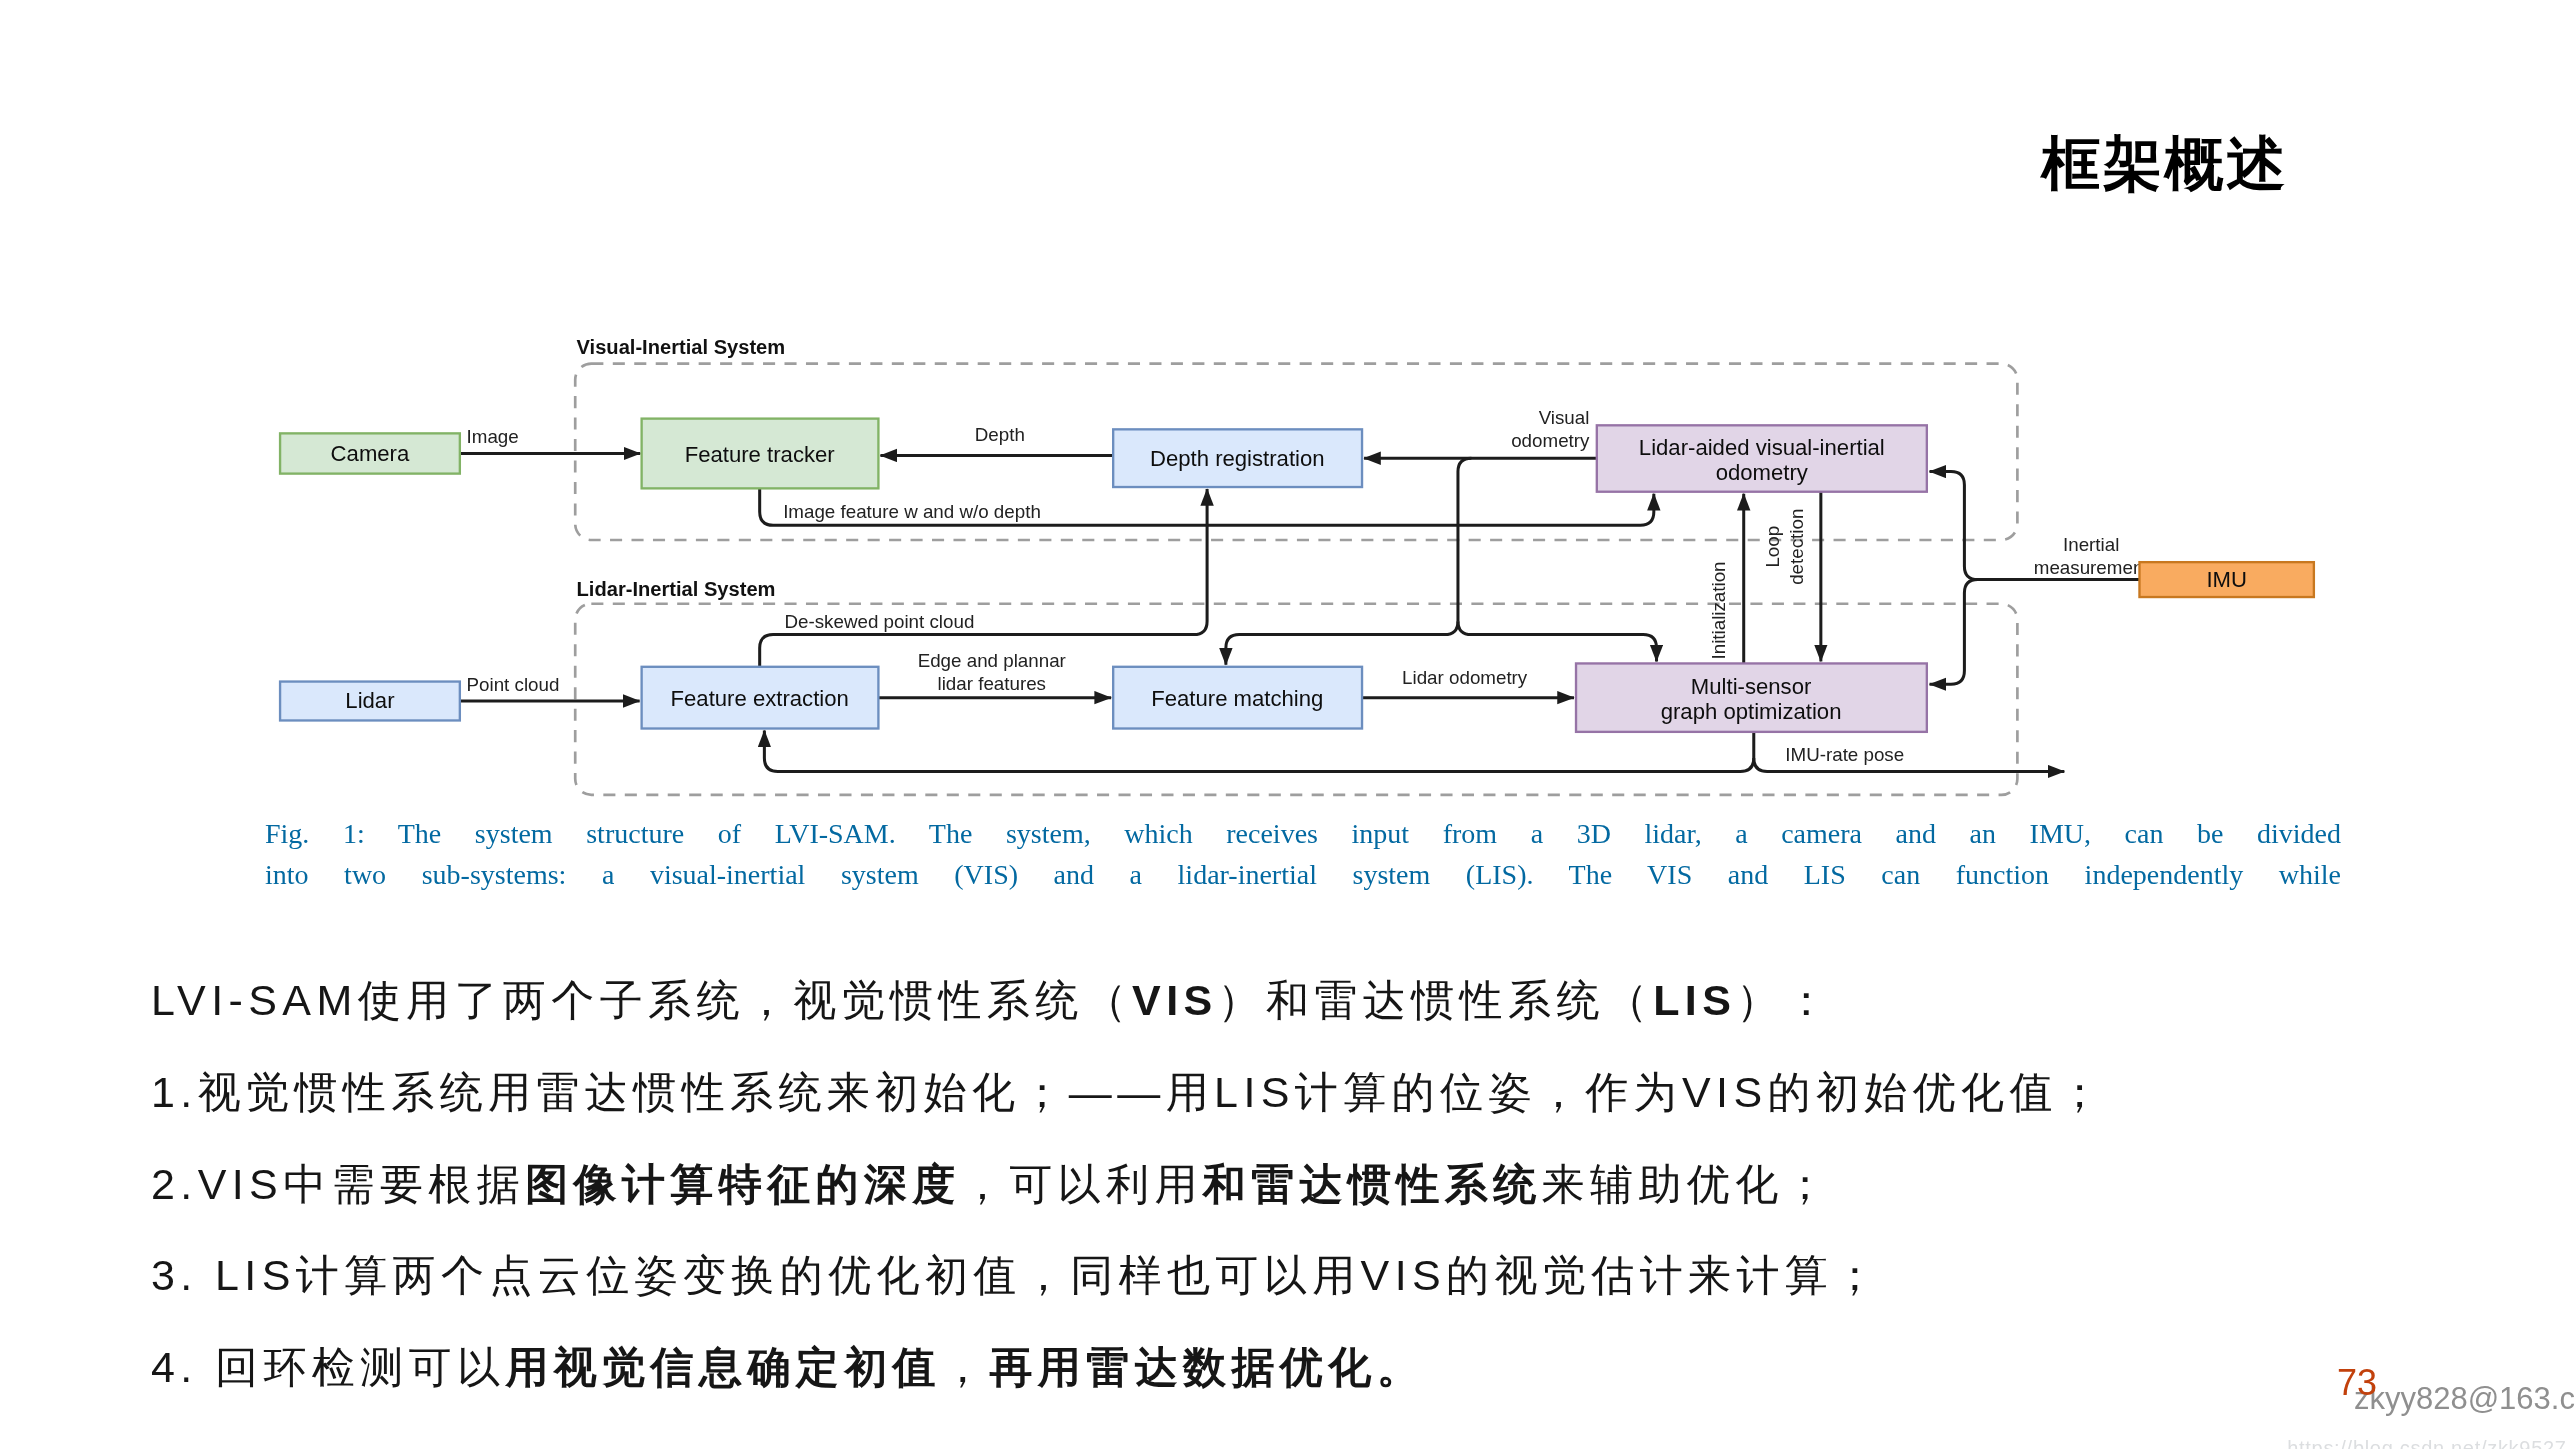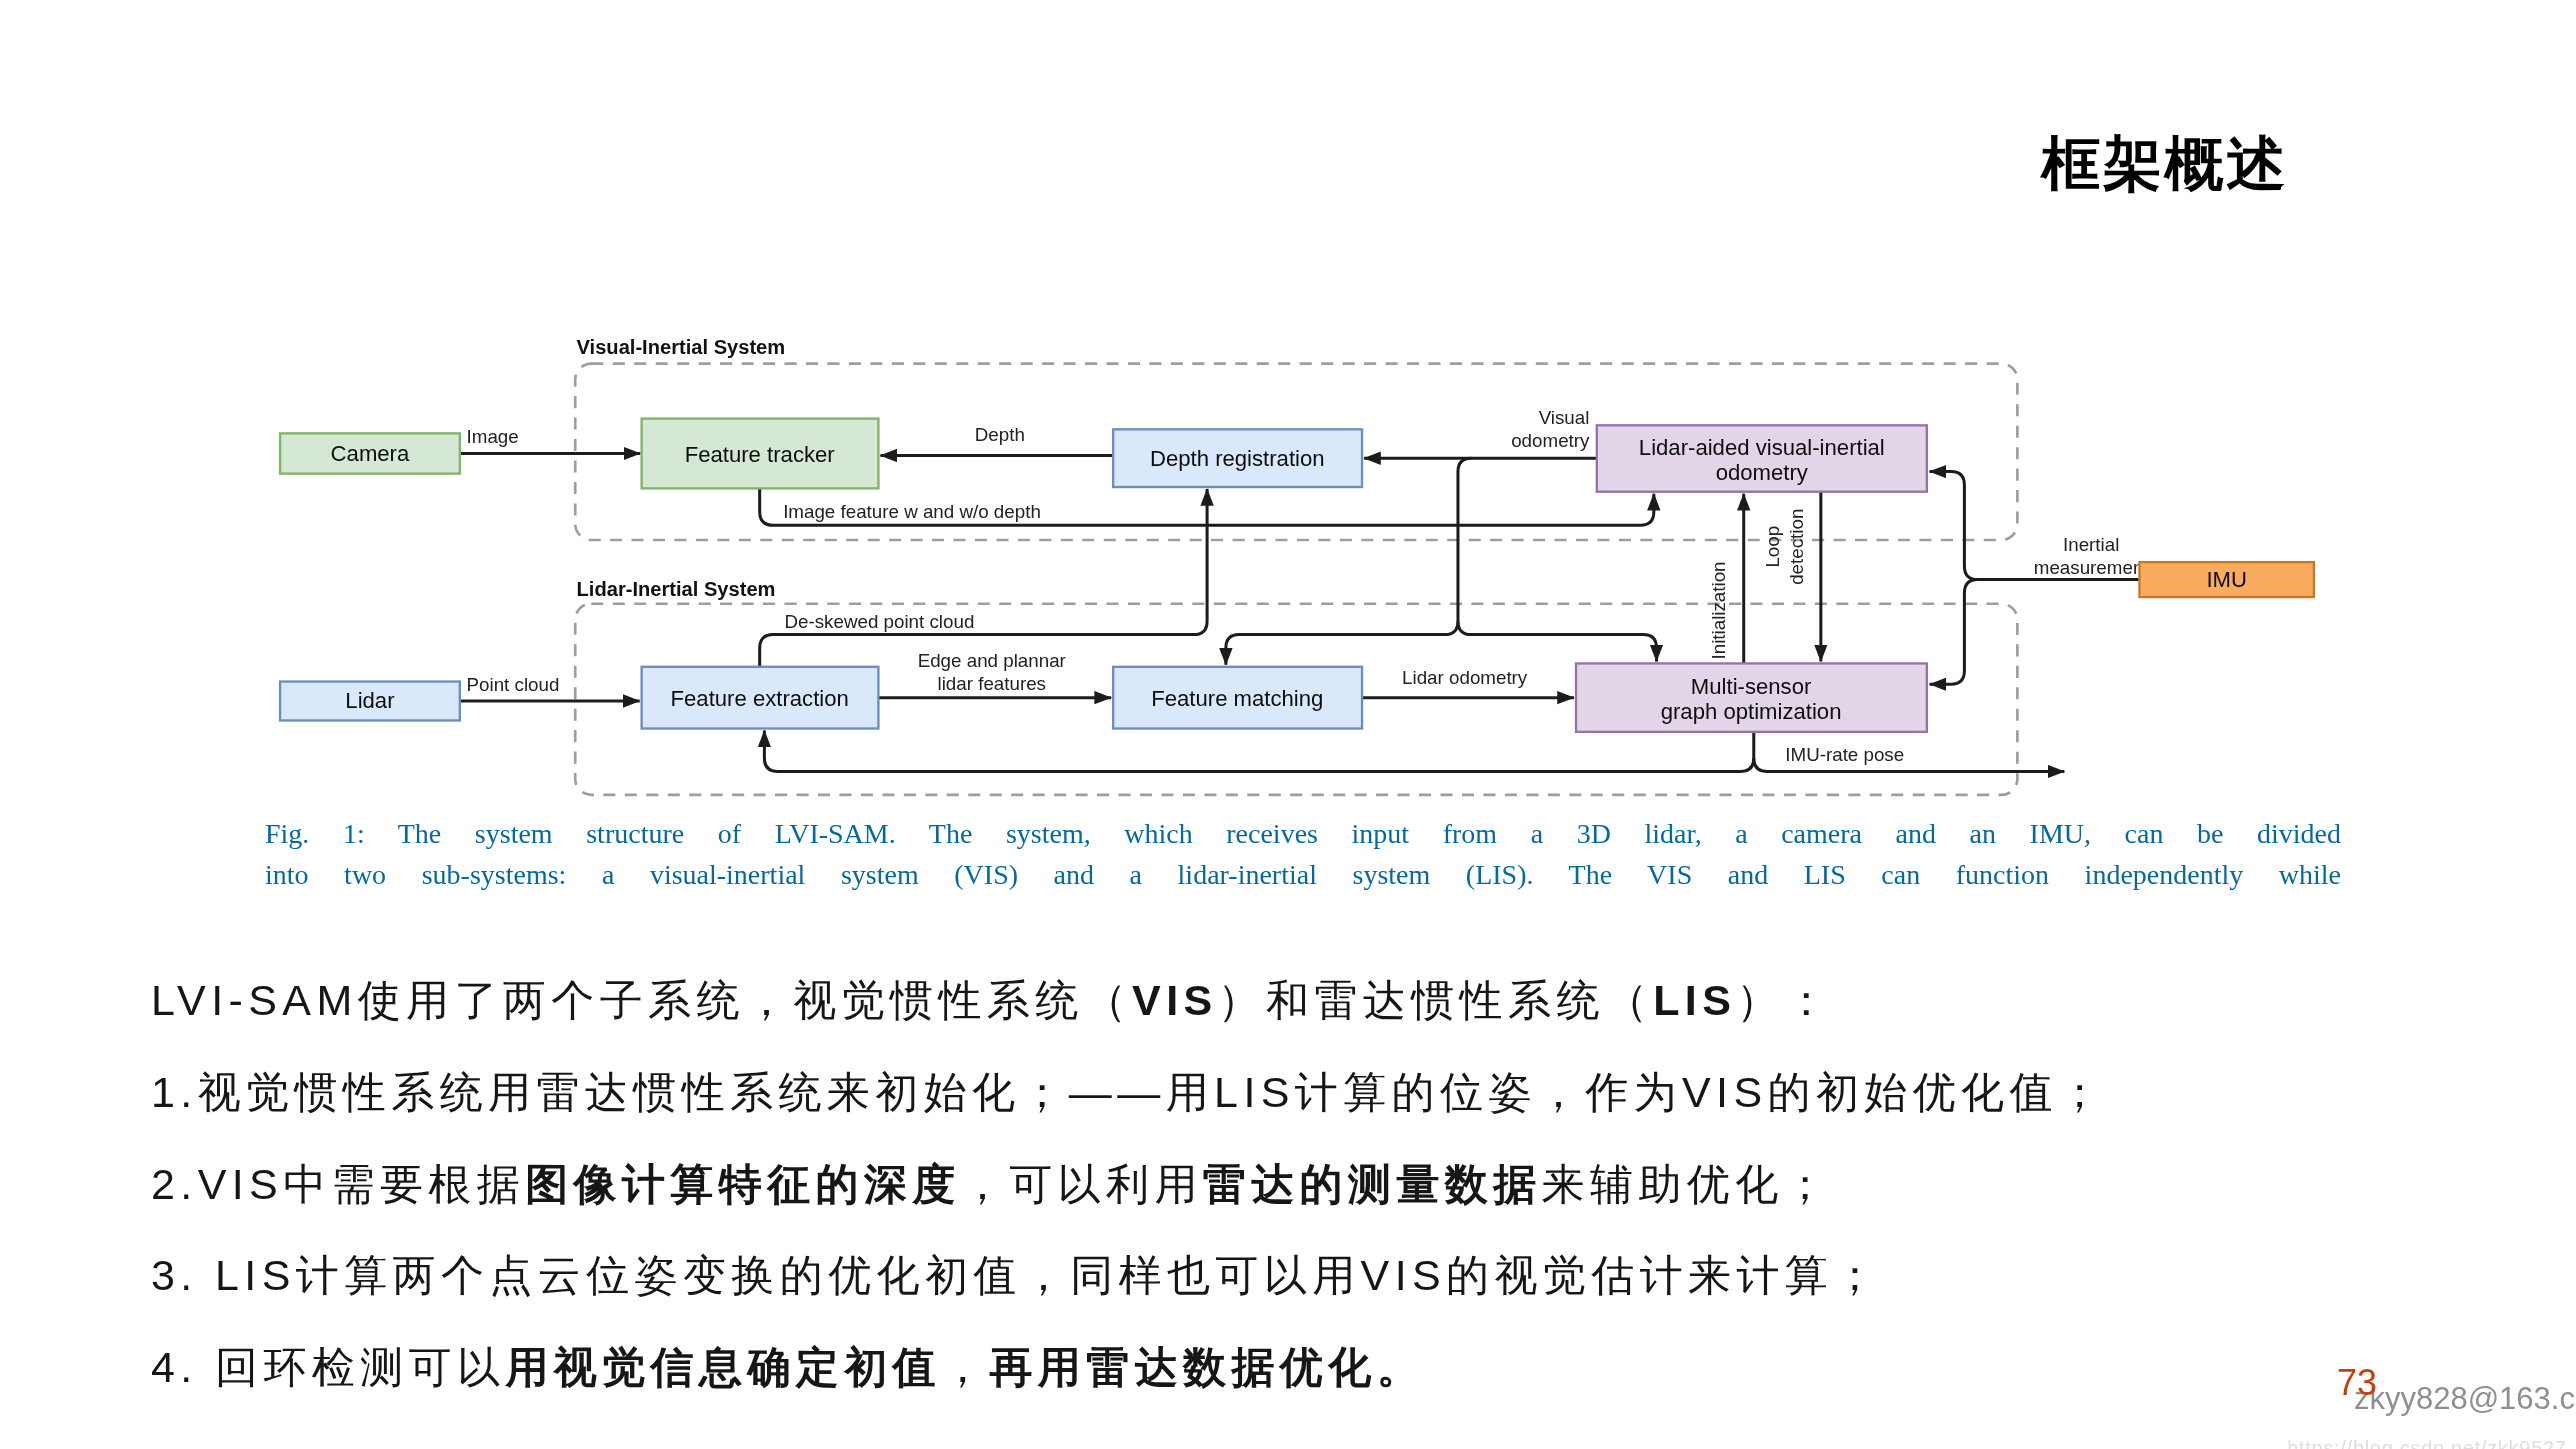--- a/index.html
+++ b/index.html
@@ -115,21 +115,21 @@
     <text class="blab" x="2920" y="395">IMU</text>
   </svg>
 
   <div class="abs" id="caption">
     <div class="just">Fig. 1: The system structure of LVI-SAM. The system, which receives input from a 3D lidar, a camera and an IMU, can be divided</div>
     <div class="just">into two sub-systems: a visual-inertial system (VIS) and a lidar-inertial system (LIS). The VIS and LIS can function independently while</div>
   </div>
 
   <div class="note" style="top:979px"><span>LVI-SAM使用了两个子系统，视觉惯性系统（</span><span class="b">VIS</span><span>）和雷达惯性系统（</span><span class="b">LIS</span><span>）：</span></div>
   <div class="note" style="top:1071px"><span>1.视觉惯性系统用雷达惯性系统来初始化；——用LIS计算的位姿，作为VIS的初始优化值；</span></div>
-  <div class="note" style="top:1163px"><span>2.VIS中需要根据</span><span class="b">图像计算特征的深度</span><span>，可以利用</span><span class="b">雷达的测量数据</span><span>来辅助优化；</span></div>
+  <div class="note" style="top:1163px"><span>2.VIS中需要根据</span><span class="b">图像计算特征的深度</span><span>，可以利用</span><span class="b">和雷达惯性系统</span><span>来辅助优化；</span></div>
   <div class="note" style="top:1254px"><span>3. LIS计算两个点云位姿变换的优化初值，同样也可以用VIS的视觉估计来计算；</span></div>
   <div class="note" style="top:1346px"><span>4. 回环检测可以</span><span class="b">用视觉信息确定初值</span><span>，</span><span class="b">再用雷达数据优化。</span></div>
 
   <div class="abs" id="email">zkyy828@163.com</div>
   <div class="abs" id="pagenum">73</div>
   <div class="abs" id="watermark">https://blog.csdn.net/zkk9527</div>
 
 </div>
 
 

